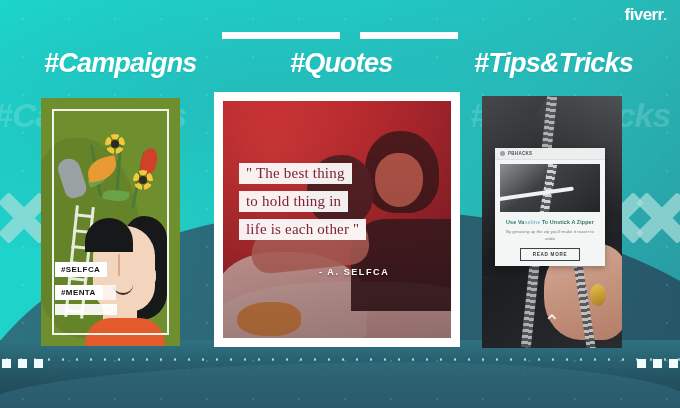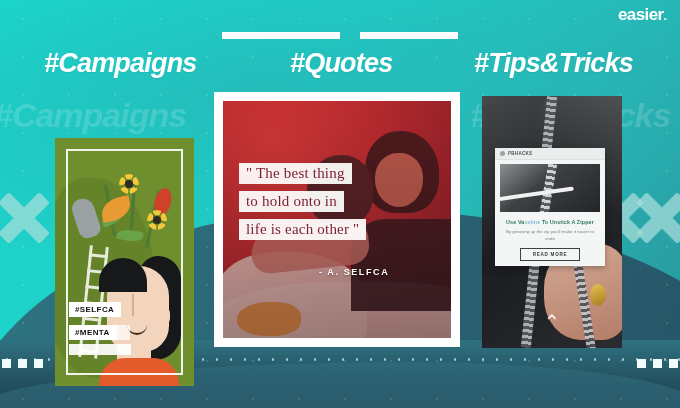--- a/index.html
+++ b/index.html
@@ -93,21 +93,21 @@
   
   .watermark{
     position:absolute;left:110px;top:154px;width:470px;height:110px;
     color:rgba(255,255,255,.42);font-size:104px;font-weight:700;
     letter-spacing:4px;line-height:110px;pointer-events:none;
     font-family:"Liberation Sans",sans-serif;
   }
   
   .card{position:absolute;overflow:hidden;}
   
-  .card1{left:55px;top:98px;width:139px;height:248px;background:#6f8f2e;margin-top:40px;}
+  .card1{left:41px;top:98px;width:139px;height:248px;background:#6f8f2e;}
   .card1 .inner-frame{
     position:absolute;left:11px;top:11px;right:11px;bottom:11px;
     border:2px solid rgba(255,255,255,.9);
   }
   .c1-scene{position:absolute;inset:0;}
   .c1-bg-blob{
     position:absolute;left:-10px;top:40px;width:110px;height:200px;
     background:#5d7a27;border-radius:40% 60% 50% 50%;opacity:.55;
   }
   .ladder{position:absolute;left:28px;top:108px;width:22px;height:112px;transform:rotate(6deg);}
@@ -318,21 +318,21 @@
       <i></i>
       <i></i>
     </div>
   <div class="sqrow right">
       <i></i>
       <i></i>
       <i></i>
     </div>
 
   <div class="fiverr">
-    <span>easier</span><span class="dot">.</span>
+    <span>fiverr</span><span class="dot">.</span>
   </div>
 
   <div class="topbars">
     <i class="b1"></i>
     <i class="b2"></i>
   </div>
 
   <div class="titles">
     <div class="title t1">#Campaigns</div>
     <div class="title t2">#Quotes</div>
@@ -407,21 +407,21 @@
       <div class="c2-headB"></div>
       <div class="c2-faceB"></div>
       <div class="c2-headA"></div>
       <div class="c2-torso"></div>
       <div class="c2-armA"></div>
       <div class="c2-object"></div>
       <div class="c2-shade"></div>
 
       <div class="c2-quote">
         <div class="c2-line">" The best thing</div>
-        <div class="c2-line">to hold onto in</div>
+        <div class="c2-line">to hold thing in</div>
         <div class="c2-line">life is each other "</div>
       </div>
       <div class="c2-attr">- A. SELFCA</div>
     </div>
   </div>
 
   <div class="card card3">
     <div class="c3-photo">
       <div class="c3-jacket"></div>
       <div class="c3-jacket2"></div>

